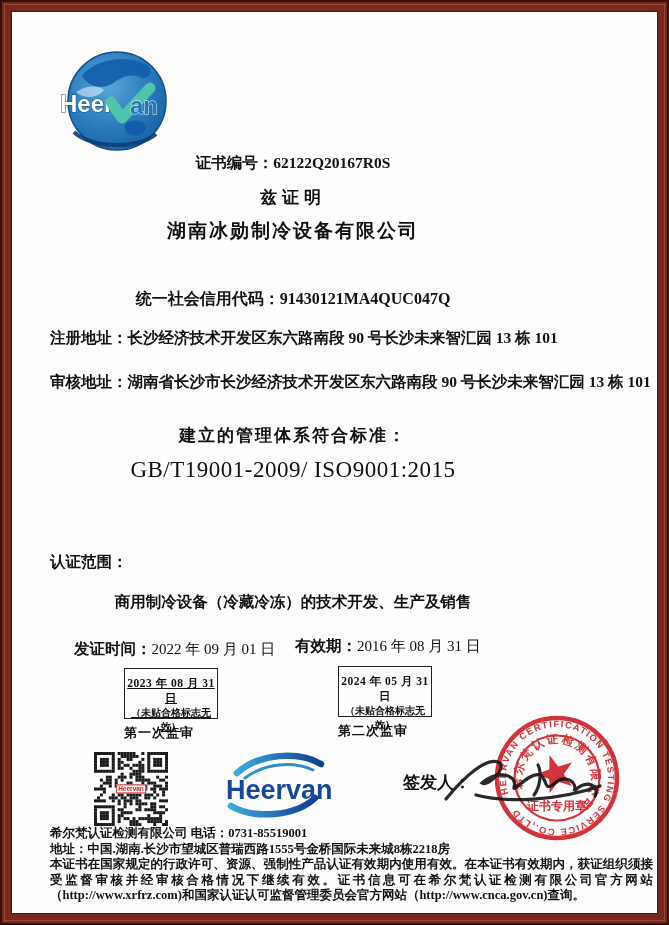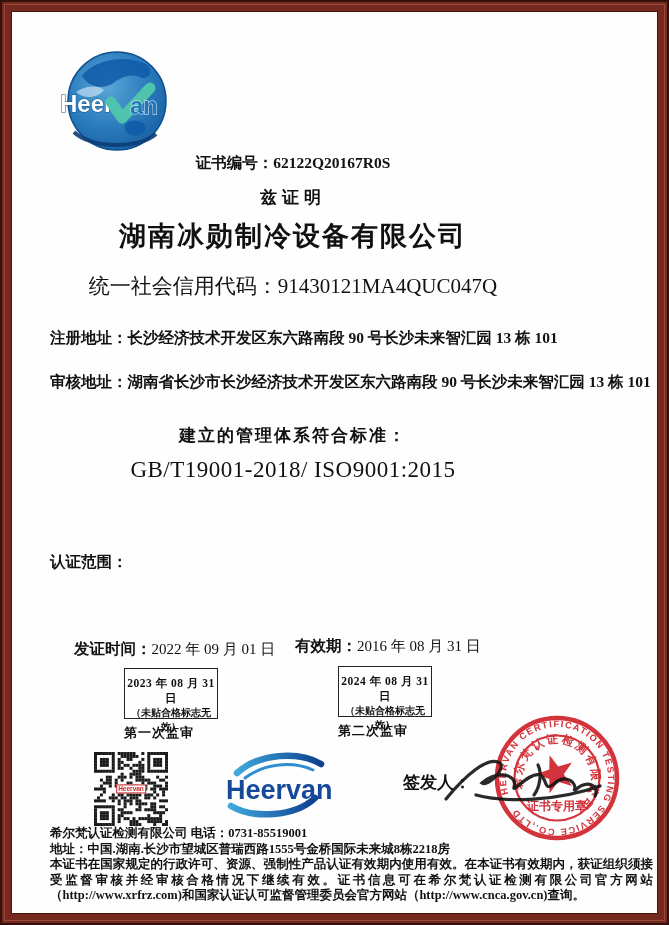--- a/index.html
+++ b/index.html
@@ -15,38 +15,38 @@
     position:absolute; left:12px; top:12px; width:645px; height:901px;
     background:#fefefe; box-shadow:0 0 0 1px #4a140f;
   }
   .abs { position:absolute; }
   .col { position:absolute; left:12px; right:95px; text-align:center; }
 
   .title { top:84px; left:140px; width:430px; text-align:center;
            font-size:33px; font-weight:700; letter-spacing:6px; white-space:nowrap; }
   .certno { top:141px; font-size:15.5px; font-weight:700; }
   .attest { top:174px; font-size:17px; font-weight:700; letter-spacing:5px; }
-  .company { top:206px; font-size:27px; font-weight:700; letter-spacing:2px; }
-  .credit { top:260px; font-size:21px; font-weight:400; }
+  .company { top:206px; font-size:19px; font-weight:700; letter-spacing:2px; }
+  .credit { top:277px; font-size:16px; font-weight:700; }
   .addr { left:38px; font-size:15.5px; font-weight:600; white-space:nowrap; }
   .reg { top:316px; } .audit { top:360px; }
   .stdhead { top:412px; font-size:17px; font-weight:700; letter-spacing:2px; }
   .stdcode { top:445px; font-size:23px; font-weight:400; letter-spacing:0.5px; }
   .stdname { top:487px; font-size:16.5px; font-weight:700; letter-spacing:3px; }
   .scopelabel { left:38px; top:540px; font-size:15.5px; font-weight:600; }
   .scopetext { top:580px; font-size:15.5px; font-weight:600; }
 
   .dateline { font-size:15px; white-space:nowrap; }
   .dateline .lbl { font-weight:700; font-size:15.5px; }
   .issue { left:62px; top:627px;text-align:center; } .valid { left:283px; top:624px; }
   .audit-box { width:94px; height:51px; border:1.5px solid #222; text-align:center;
                padding-top:7px; }
   .audit-box .d { font-size:11.5px; font-weight:600; letter-spacing:0.5px; }
   .audit-box .n { font-size:10px; font-weight:600; margin-top:0; }
-  .box1 { left:112px; top:656px; } .box2 { left:326px; top:654px; }
+  .box1 { left:112px; top:656px;text-decoration:underline; } .box2 { left:326px; top:654px; }
   .cap { width:94px; text-align:left; font-size:13px; font-weight:700; letter-spacing:1px; }
   .cap1 { left:112px; top:712px; } .cap2 { left:326px; top:710px; }
 
   .qr-wrap { left:82px; top:740px; width:74px; height:74px; }
   .qr-label { position:absolute; left:50%; top:50%; transform:translate(-50%,-50%);
               background:#fff; color:#c62828; border:1px solid #c62828;
               font-size:6.5px; font-weight:700; line-height:1.1; padding:0 1px;
               font-family:"Liberation Sans","DejaVu Sans",sans-serif; }
   .brandlogo { left:207px; top:739px; }
   .signer { left:391px; top:759px; font-size:17px; font-weight:700; }
@@ -93,37 +93,38 @@
     </div>
 
     <div class="abs addr reg">
       <span>注册地址：</span><span>长沙经济技术开发区东六路南段 90 号长沙未来智汇园 13 栋 101</span>
     </div>
     <div class="abs addr audit">
       <span>审核地址：</span><span>湖南省长沙市长沙经济技术开发区东六路南段 90 号长沙未来智汇园 13 栋 101</span>
     </div>
 
     <div class="col stdhead">建立的管理体系符合标准：</div>
-    <div class="col stdcode">GB/T19001-2018/ ISO9001:2015</div>
+    <div class="col stdcode">GB/T19001-2009/ ISO9001:2015</div>
 
     <div class="abs scopelabel">认证范围：</div>
+    <div class="col scopetext">商用制冷设备（冷藏冷冻）的技术开发、生产及销售</div>
 
     <div class="abs dateline issue">
       <span class="lbl">发证时间：</span><span>2022 年 09 月 01 日</span>
     </div>
     <div class="abs dateline valid">
       <span class="lbl">有效期：</span><span>2016 年 08 月 31 日</span>
     </div>
 
     <div class="abs audit-box box1">
       <div class="d">2023 年 08 月 31 日</div>
       <div class="n">（未贴合格标志无效）</div>
     </div>
     <div class="abs audit-box box2">
-      <div class="d">2024 年 08 月 31 日</div>
+      <div class="d">2024 年 05 月 31 日</div>
       <div class="n">（未贴合格标志无效）</div>
     </div>
     <div class="abs cap cap1">第一次监审</div>
     <div class="abs cap cap2">第二次监审</div>
 
     <div class="abs qr-wrap">
       <svg id="qr-svg" width="74" height="74" viewBox="0 0 74 74">
           <rect x="0.00" y="0.00" width="3" height="3" fill="#1a1a1a"></rect>
           <rect x="2.96" y="0.00" width="3" height="3" fill="#1a1a1a"></rect>
           <rect x="5.92" y="0.00" width="3" height="3" fill="#1a1a1a"></rect>

